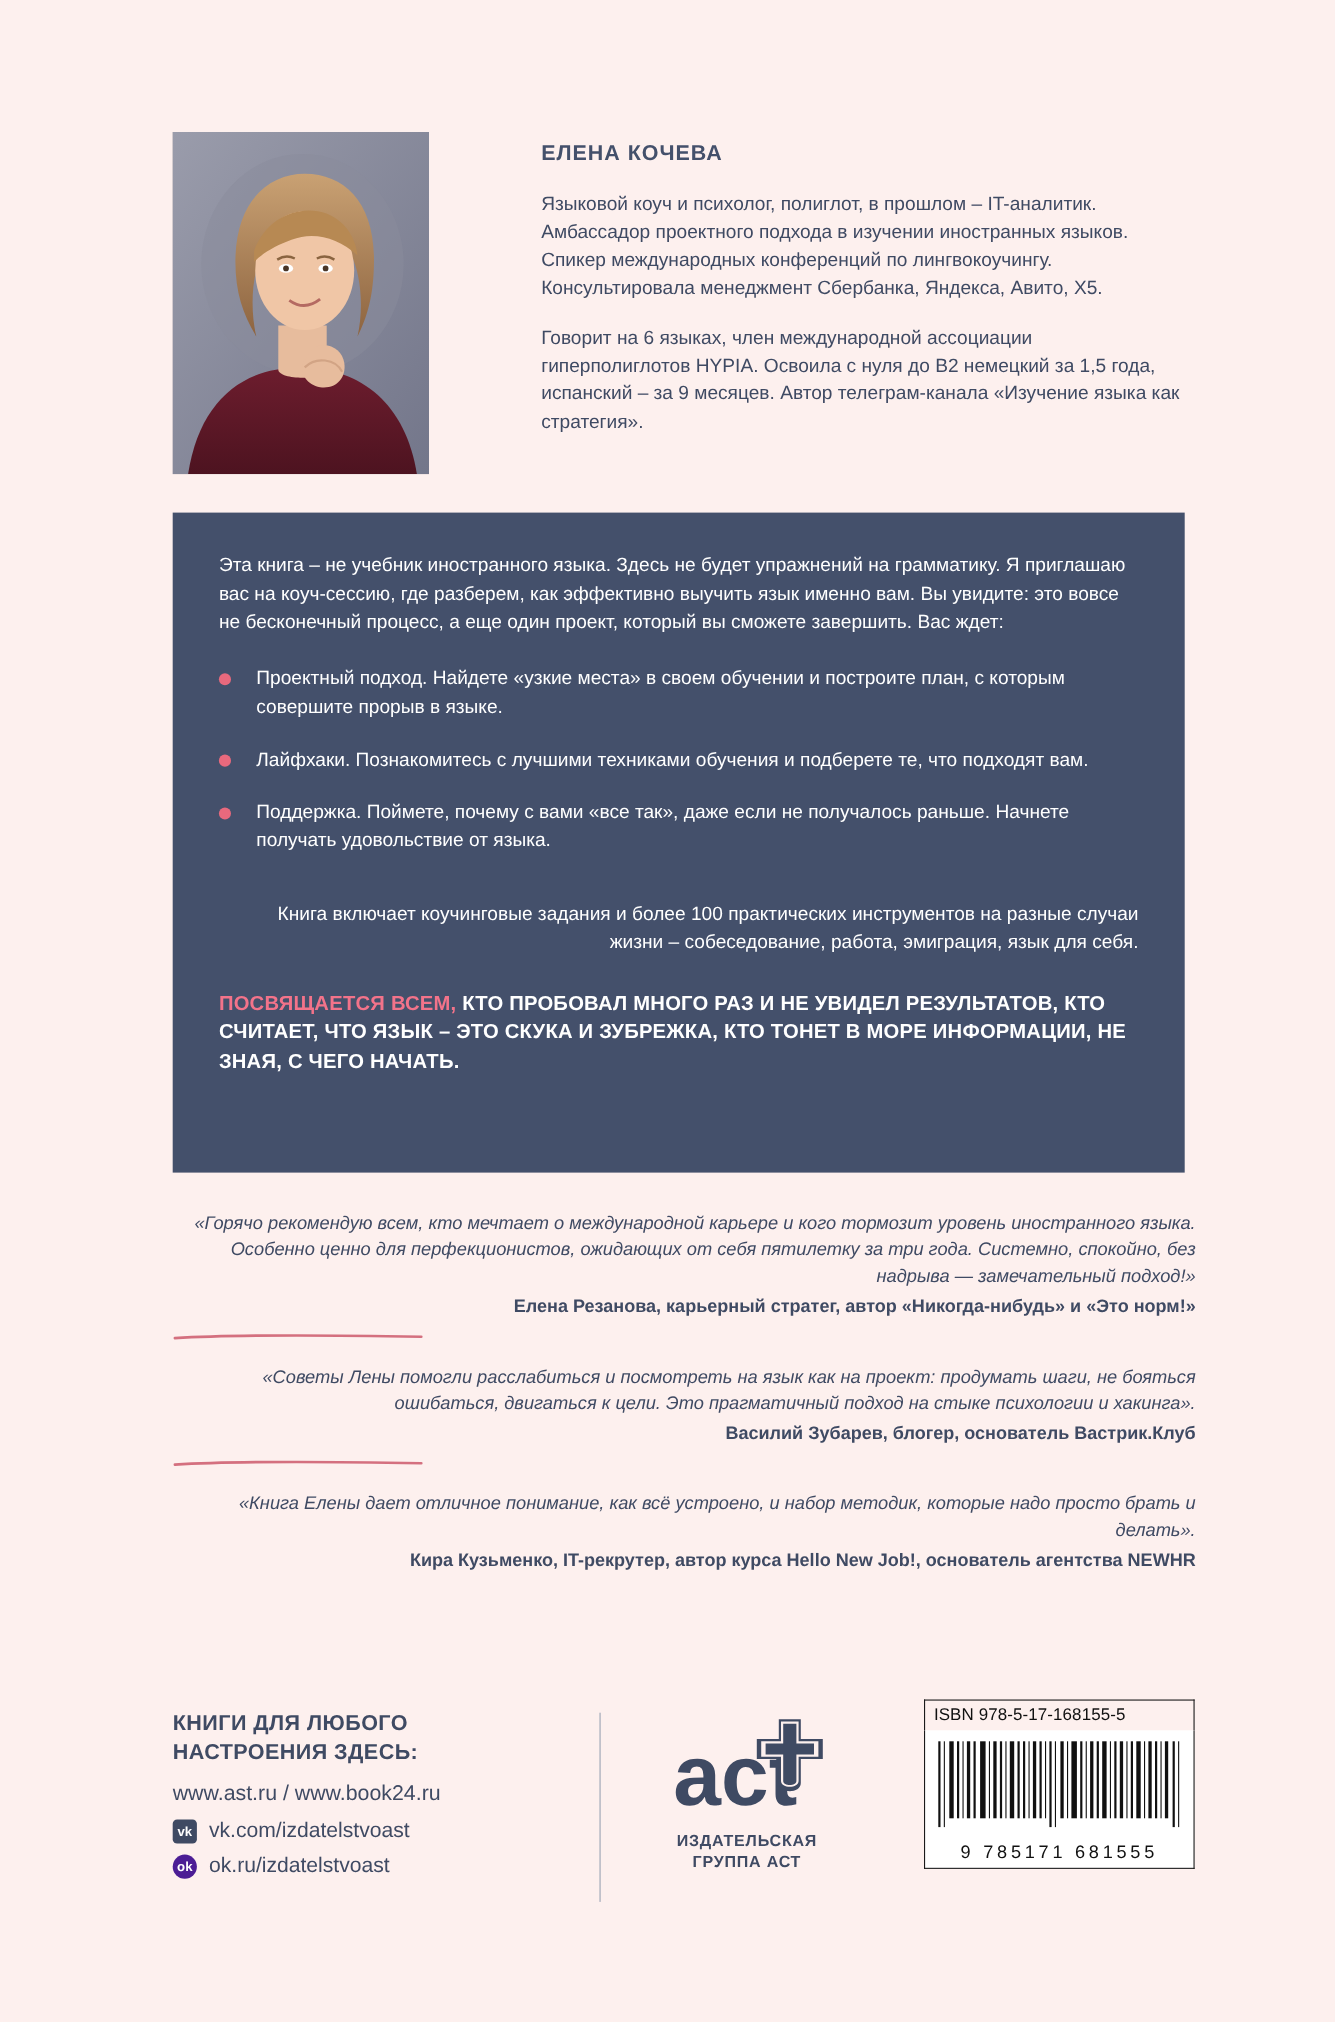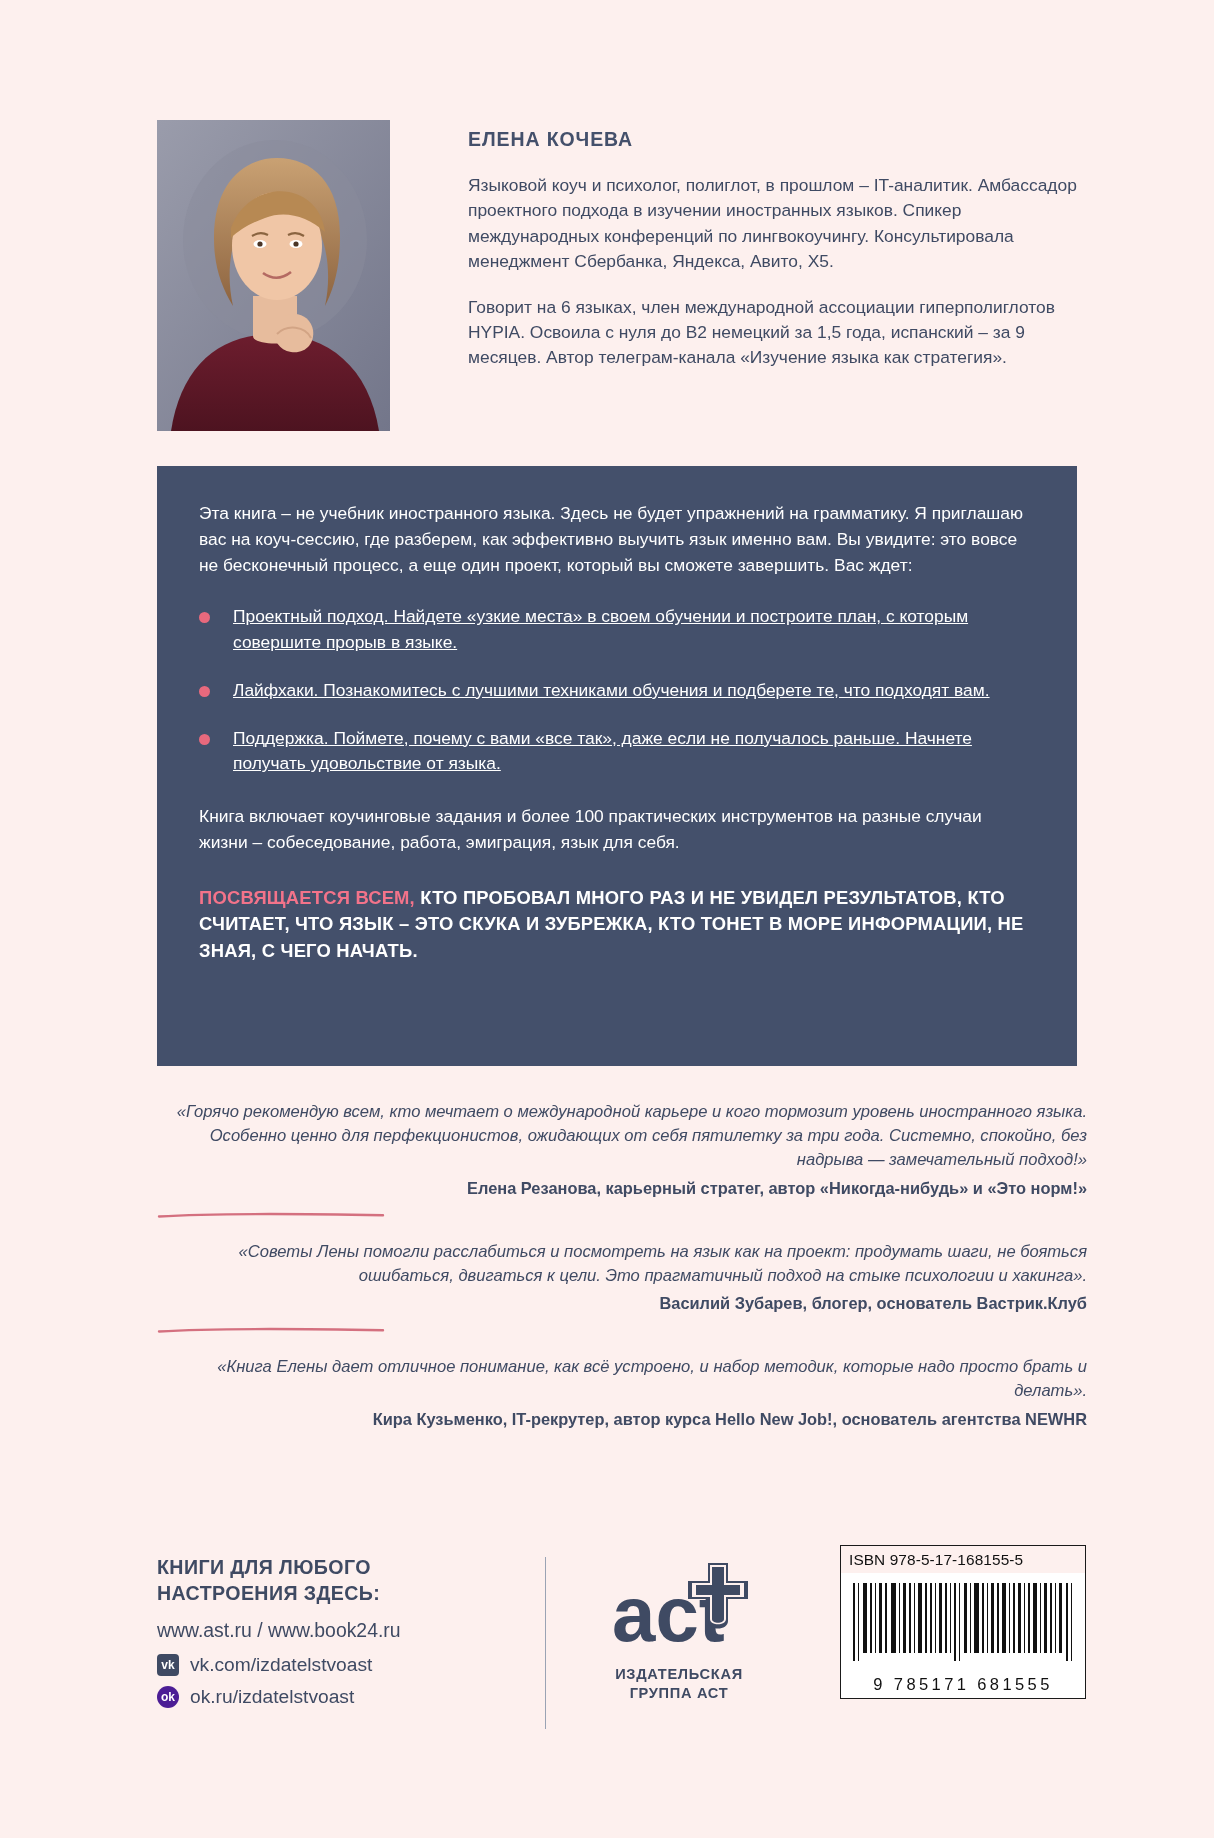--- a/index.html
+++ b/index.html
@@ -29,21 +29,21 @@
   .author-photo {
     width: 233px; height: 311px;
     flex: 0 0 233px;
     position: relative;
     overflow: hidden;
     background: #7d7f8d;
   }
   .author-photo svg { display:block; width:100%; height:100%; }
 
   .author-text {
-    padding-left: 78px;
+    padding-left: 102px;
     padding-top: 8px;
     width: 720px;
   }
   .author-name {
     font-size: 19.5px;
     font-weight: bold;
     letter-spacing: 0.9px;
     color: #44506b;
     margin-bottom: 22px;
   }
@@ -78,26 +78,26 @@
     flex: 0 0 auto;
     width: 11px; height: 11px;
     border-radius: 50%;
     background: #e8697d;
     margin-top: 8px;
     margin-right: 23px;
   }
   .bullet-text {
     font-size: 17.4px;
     line-height: 1.48;
-    text-decoration: underline;
   }
   .navy-note {
     font-size: 17.4px;
     line-height: 1.5;
-    margin: 26px 0 30px 0;
+    margin: 40px 0 30px 0;
+    text-align: right;
   }
   .dedication {
     font-size: 18.4px;
     font-weight: bold;
     line-height: 1.42;
     letter-spacing: 0.2px;
   }
   .dedication .hl { color: #f3738a; }
 
   

